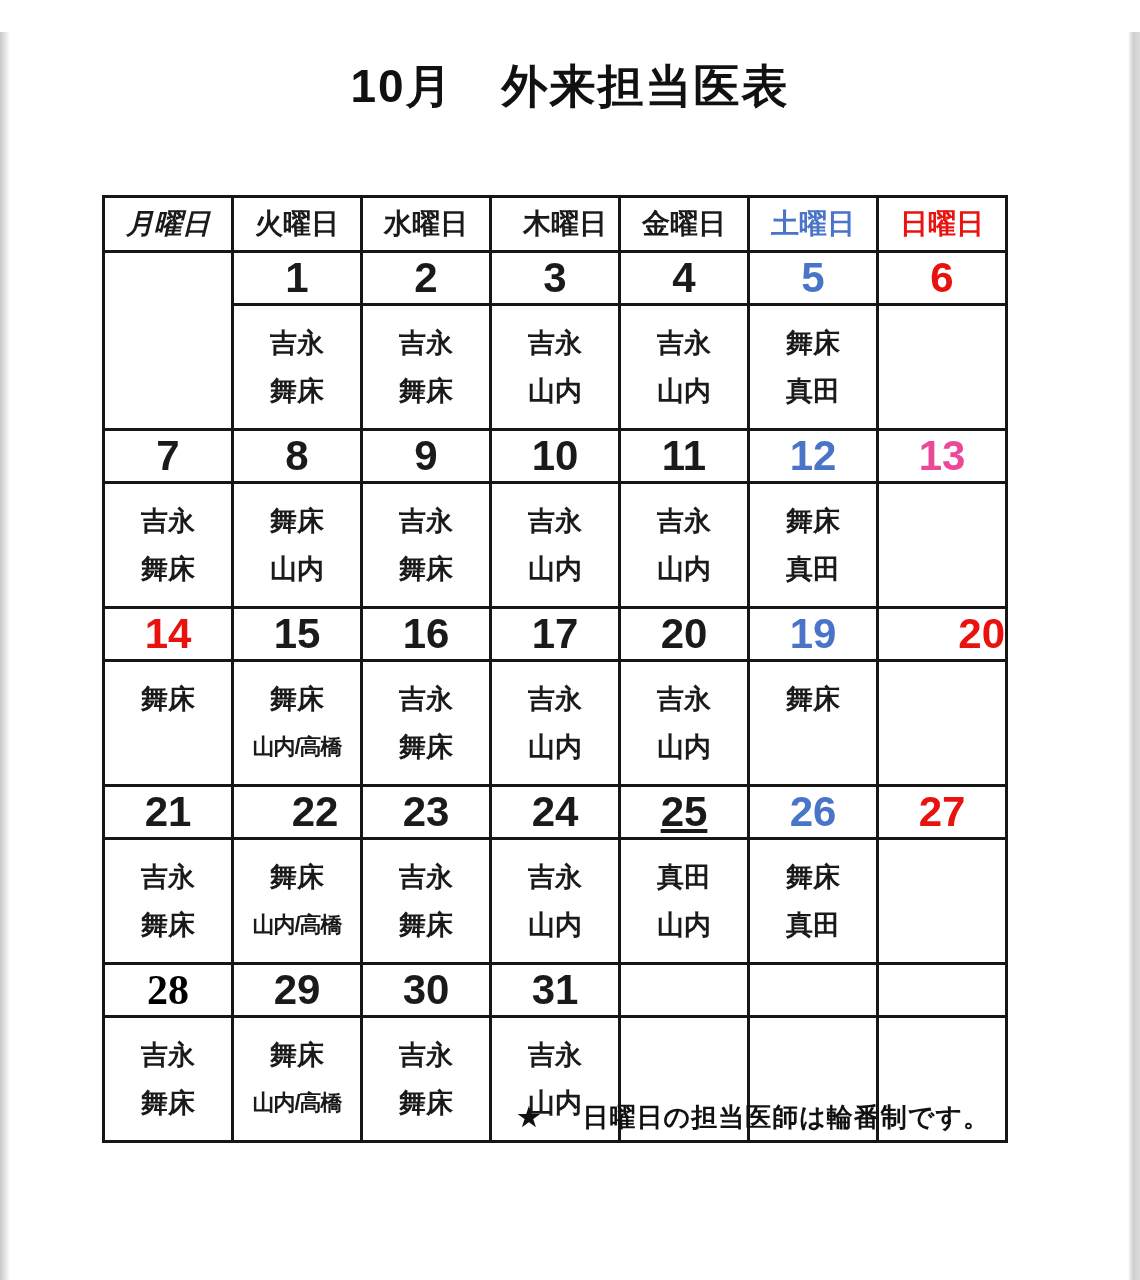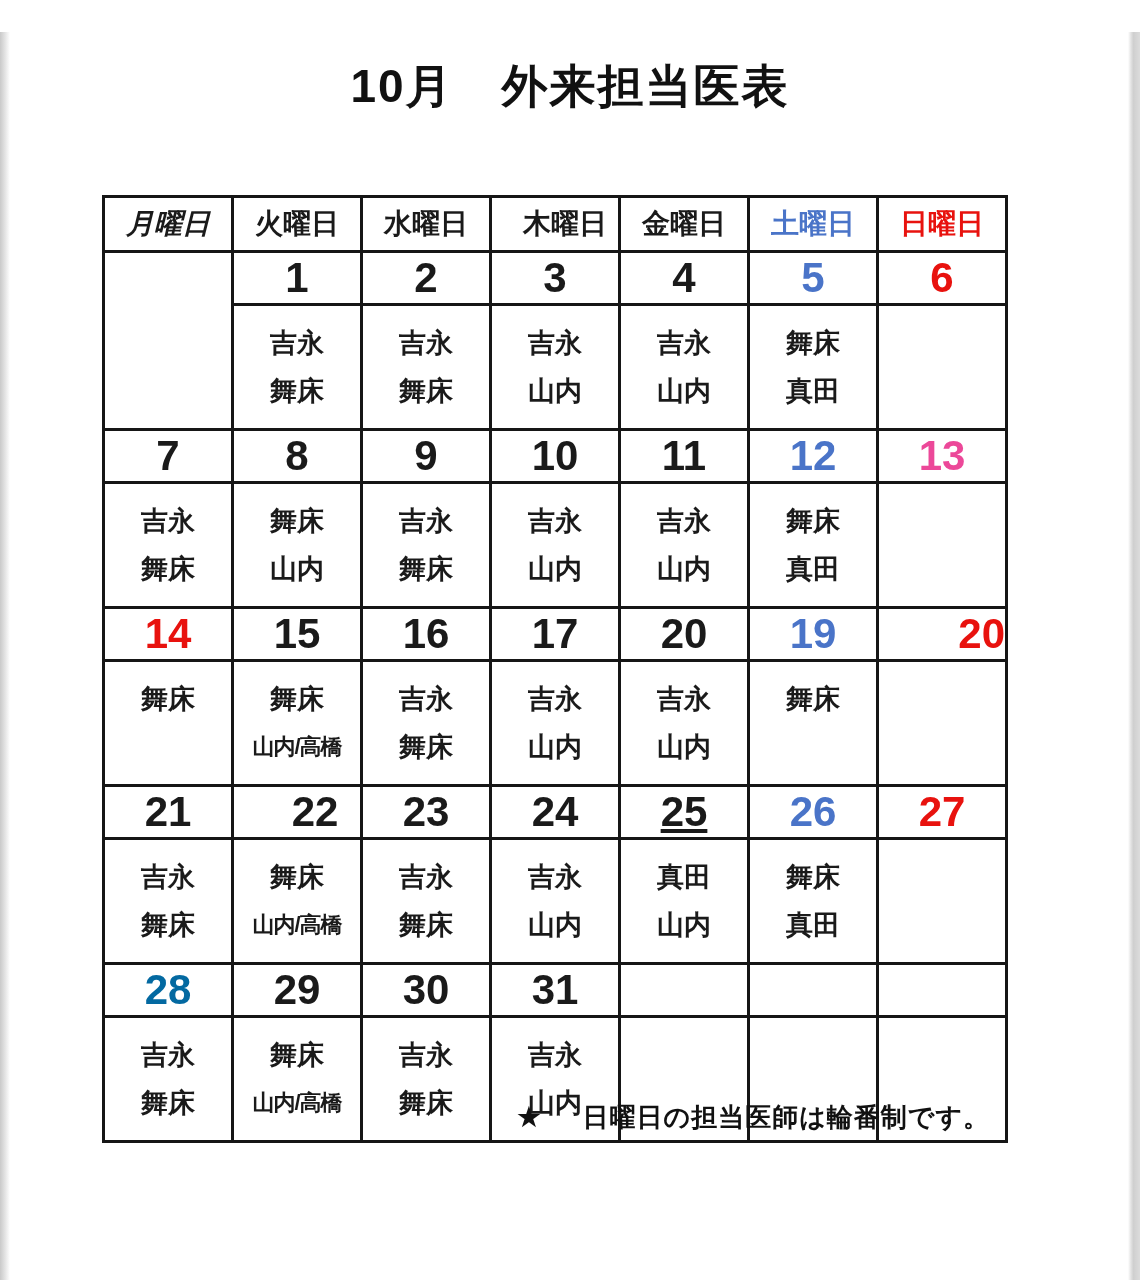--- a/index.html
+++ b/index.html
@@ -233,21 +233,21 @@
           <td class="namescell">
             <div class="dname">舞床</div>
             <div class="dname">真田</div>
           </td>
           <td class="namescell">
             <div class="dname"></div>
             <div class="dname"></div>
           </td>
         </tr>
         <tr>
-          <td class="datecell" style="color: #0369a1;">28</td>
+          <td class="datecell" style="color: #000000; font-family: Liberation Serif, serif;">28</td>
           <td class="datecell" style="color: rgb(26, 26, 26);">29</td>
           <td class="datecell" style="color: rgb(26, 26, 26);">30</td>
           <td class="datecell" style="color: rgb(26, 26, 26); text-align: center;">31</td>
           <td class="filler"></td>
           <td class="filler"></td>
           <td class="filler"></td>
         </tr>
         <tr>
           <td class="namescell">
             <div class="dname">吉永</div>

